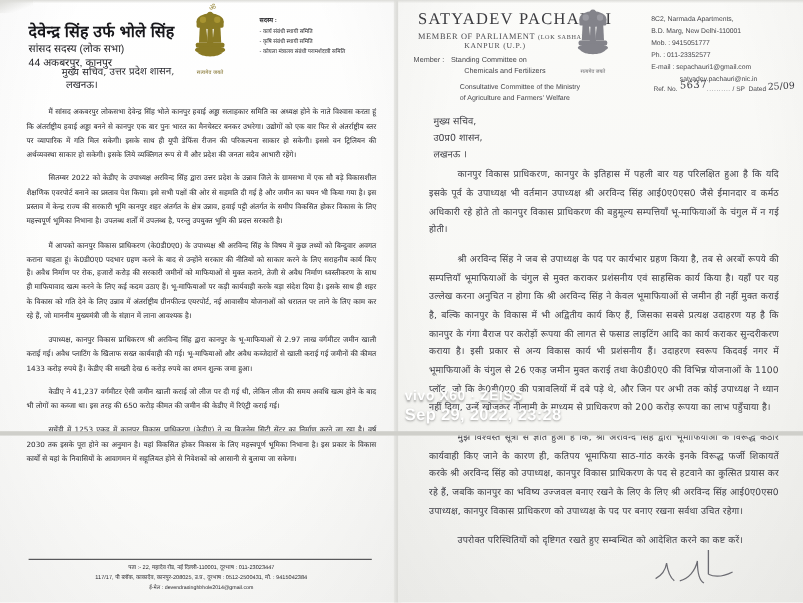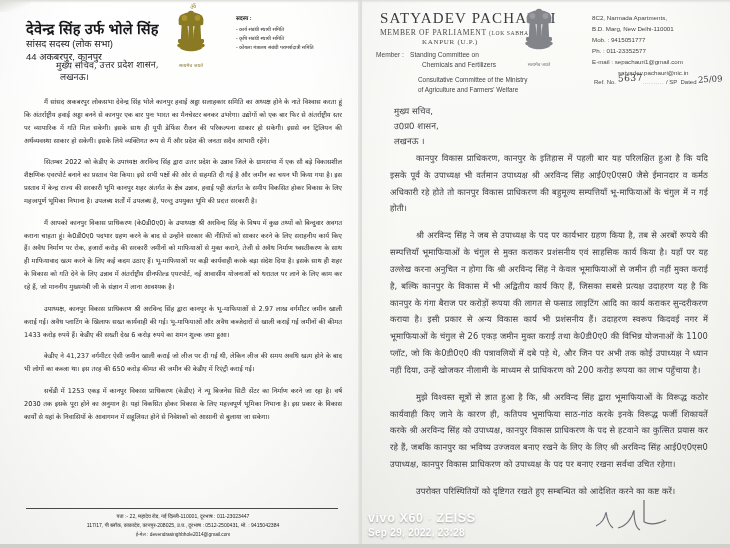--- a/index.html
+++ b/index.html
@@ -1,21 +1,21 @@
 <!DOCTYPE html>
 <html><head>
 <meta charset="utf-8">
 <style>
   html,body{margin:0;padding:0;}
   body{
     width:730px;height:548px;overflow:hidden;
     background:#ffffff;
     font-family:"Liberation Sans", sans-serif;
   }
-  .stage{position:relative;width:730px;height:548px;background:#f2f2f0;text-decoration:underline;}
+  .stage{position:relative;width:730px;height:396px;background:#f2f2f0;text-decoration:underline;}
 
   
   .page{position:absolute;top:0;background:#fdfdfb;overflow:hidden;}
   .page.left{left:0;width:362px;height:548px;
     background:linear-gradient(160deg,#ffffff 0%,#fdfdfc 40%,#f8f8f6 100%);}
   .page.right{left:362px;width:368px;height:548px;
     background:linear-gradient(170deg,#fbfbf9 0%,#f7f7f4 55%,#f2f2ef 100%);}
   .seam{position:absolute;left:358px;top:0;width:7px;height:548px;
     background:linear-gradient(90deg,#e6e6e3 0%,#d6d6d2 45%,#efefec 100%);opacity:.85;}
 
@@ -92,21 +92,21 @@
     text-align:justify;text-indent:26px;font-family:"DejaVu Sans",sans-serif;
     letter-spacing:.15px;}
 
   .sig{position:absolute;right:58px;bottom:16px;width:80px;height:34px;}
 
   
   .wm{position:absolute;left:368px;bottom:10px;z-index:8;}
   .wm .b{font-size:12.5px;font-weight:bold;color:#ffffff;letter-spacing:.6px;
     text-shadow:0 1px 2px rgba(0,0,0,.35);line-height:1.15;}
   .wm .b .dot{font-weight:normal;}
-  .wm .d{font-size:10px;font-weight:bold;color:#ffffff;letter-spacing:.3px;
+  .wm .d{font-size:15px;font-weight:bold;color:#ffffff;letter-spacing:.3px;
     text-shadow:0 1px 2px rgba(0,0,0,.35);margin-top:2px;}
 
   .edge-top{position:absolute;left:0;top:0;width:730px;height:3px;
     background:linear-gradient(180deg,#dcdcd8,rgba(220,220,216,0));}
   .edge-bottom{position:absolute;left:0;bottom:0;width:730px;height:4px;background:#cfcfca;}
   .corner{position:absolute;left:0;top:0;width:30px;height:12px;
     background:linear-gradient(160deg,#d8d8d4 0%,rgba(216,216,212,0) 70%);}
 </style>
 </head>
 <body>

